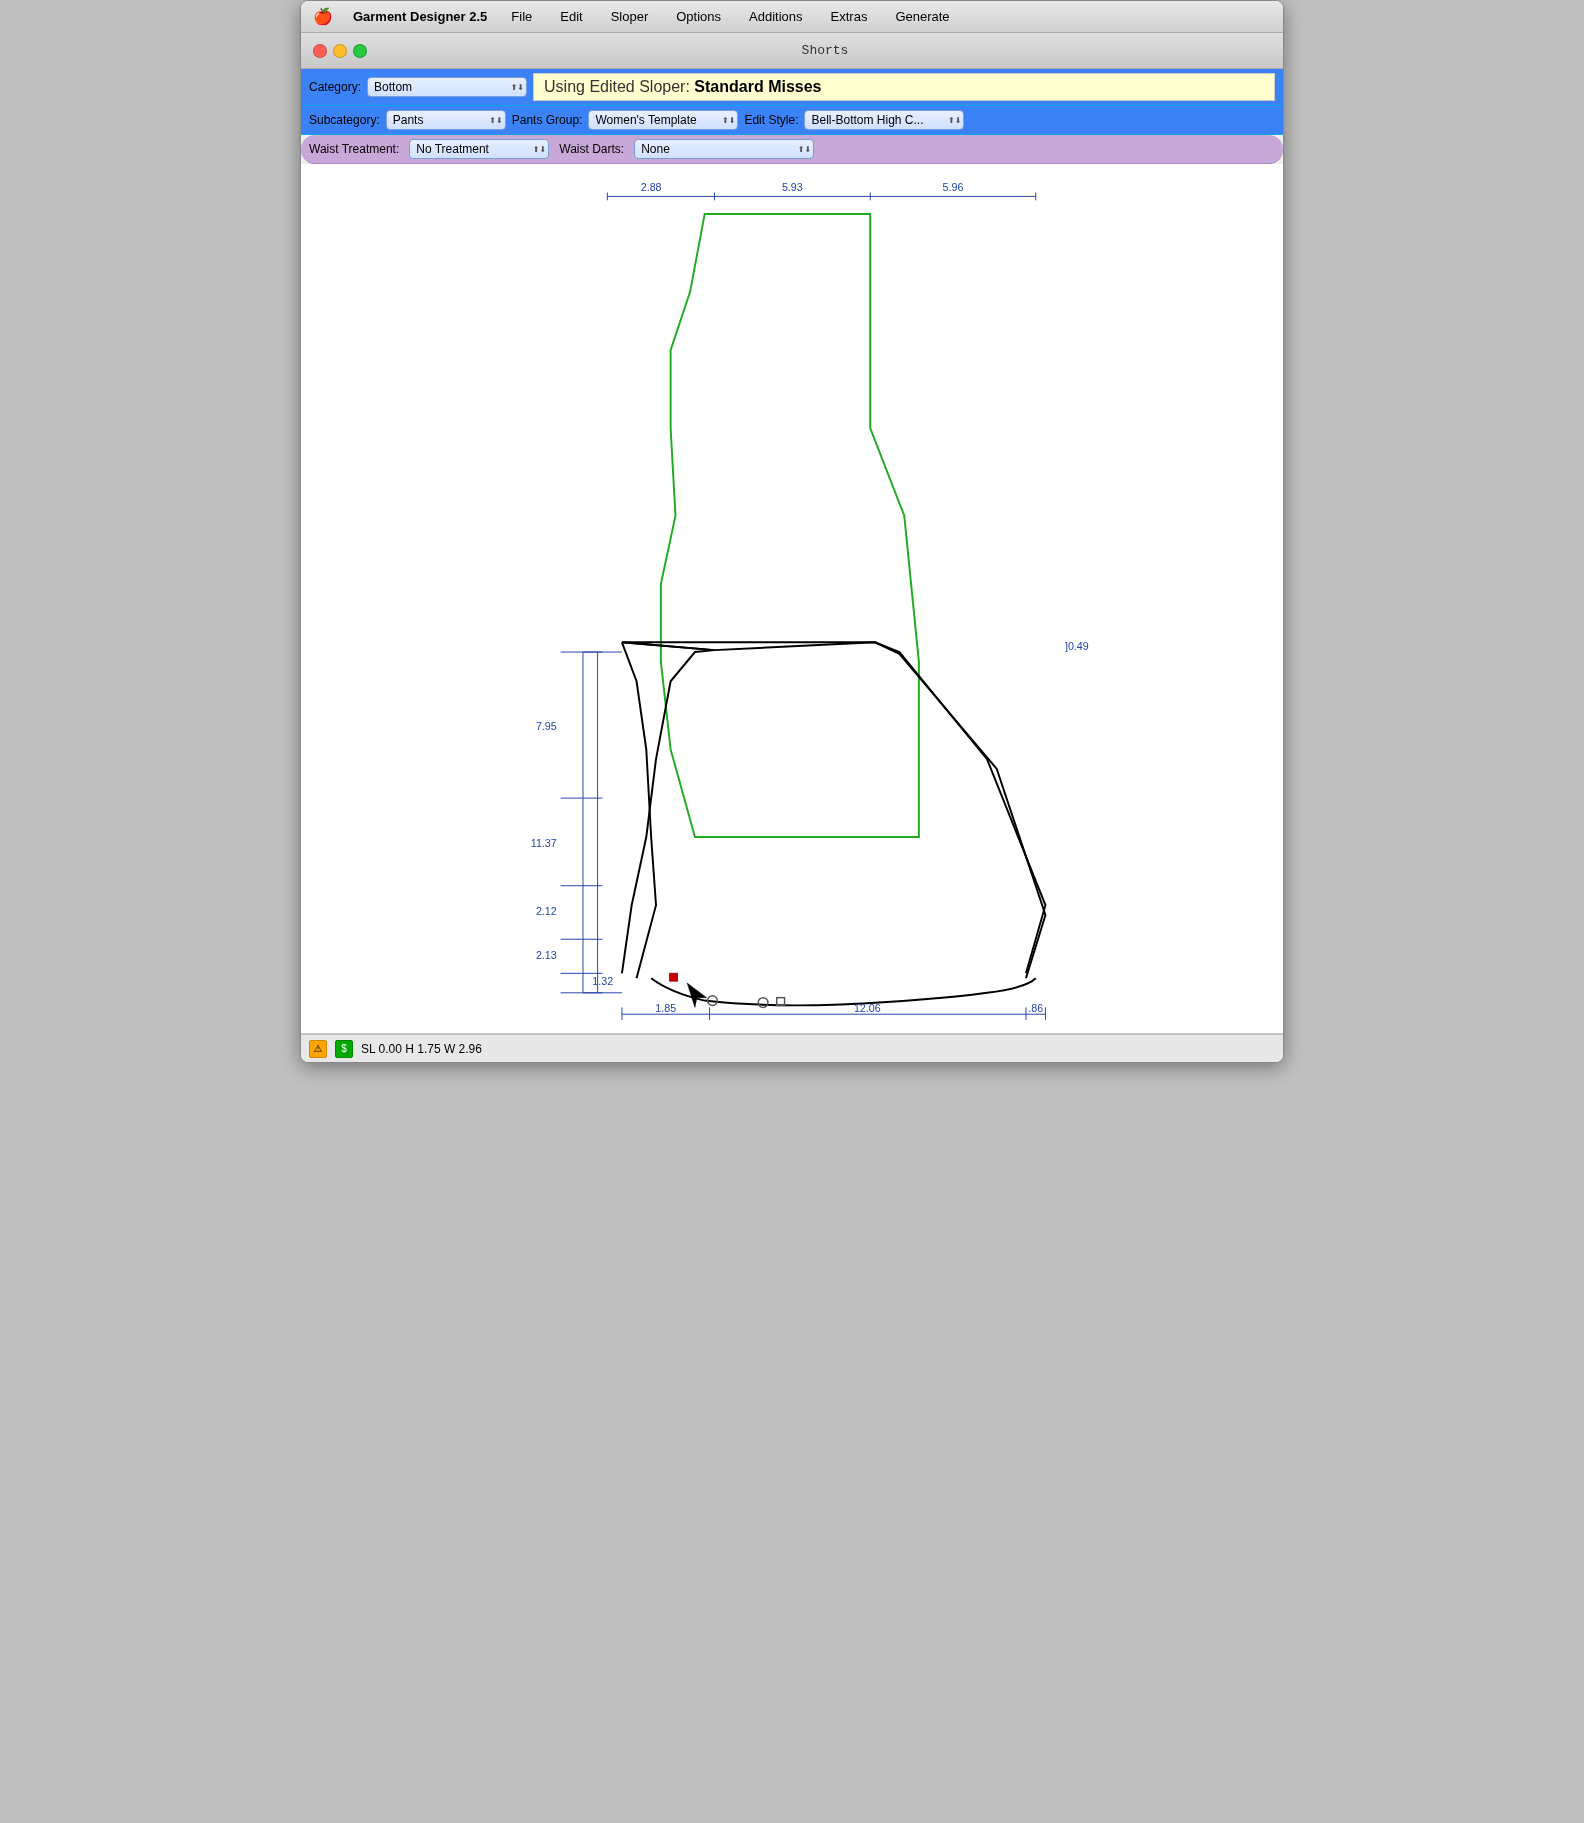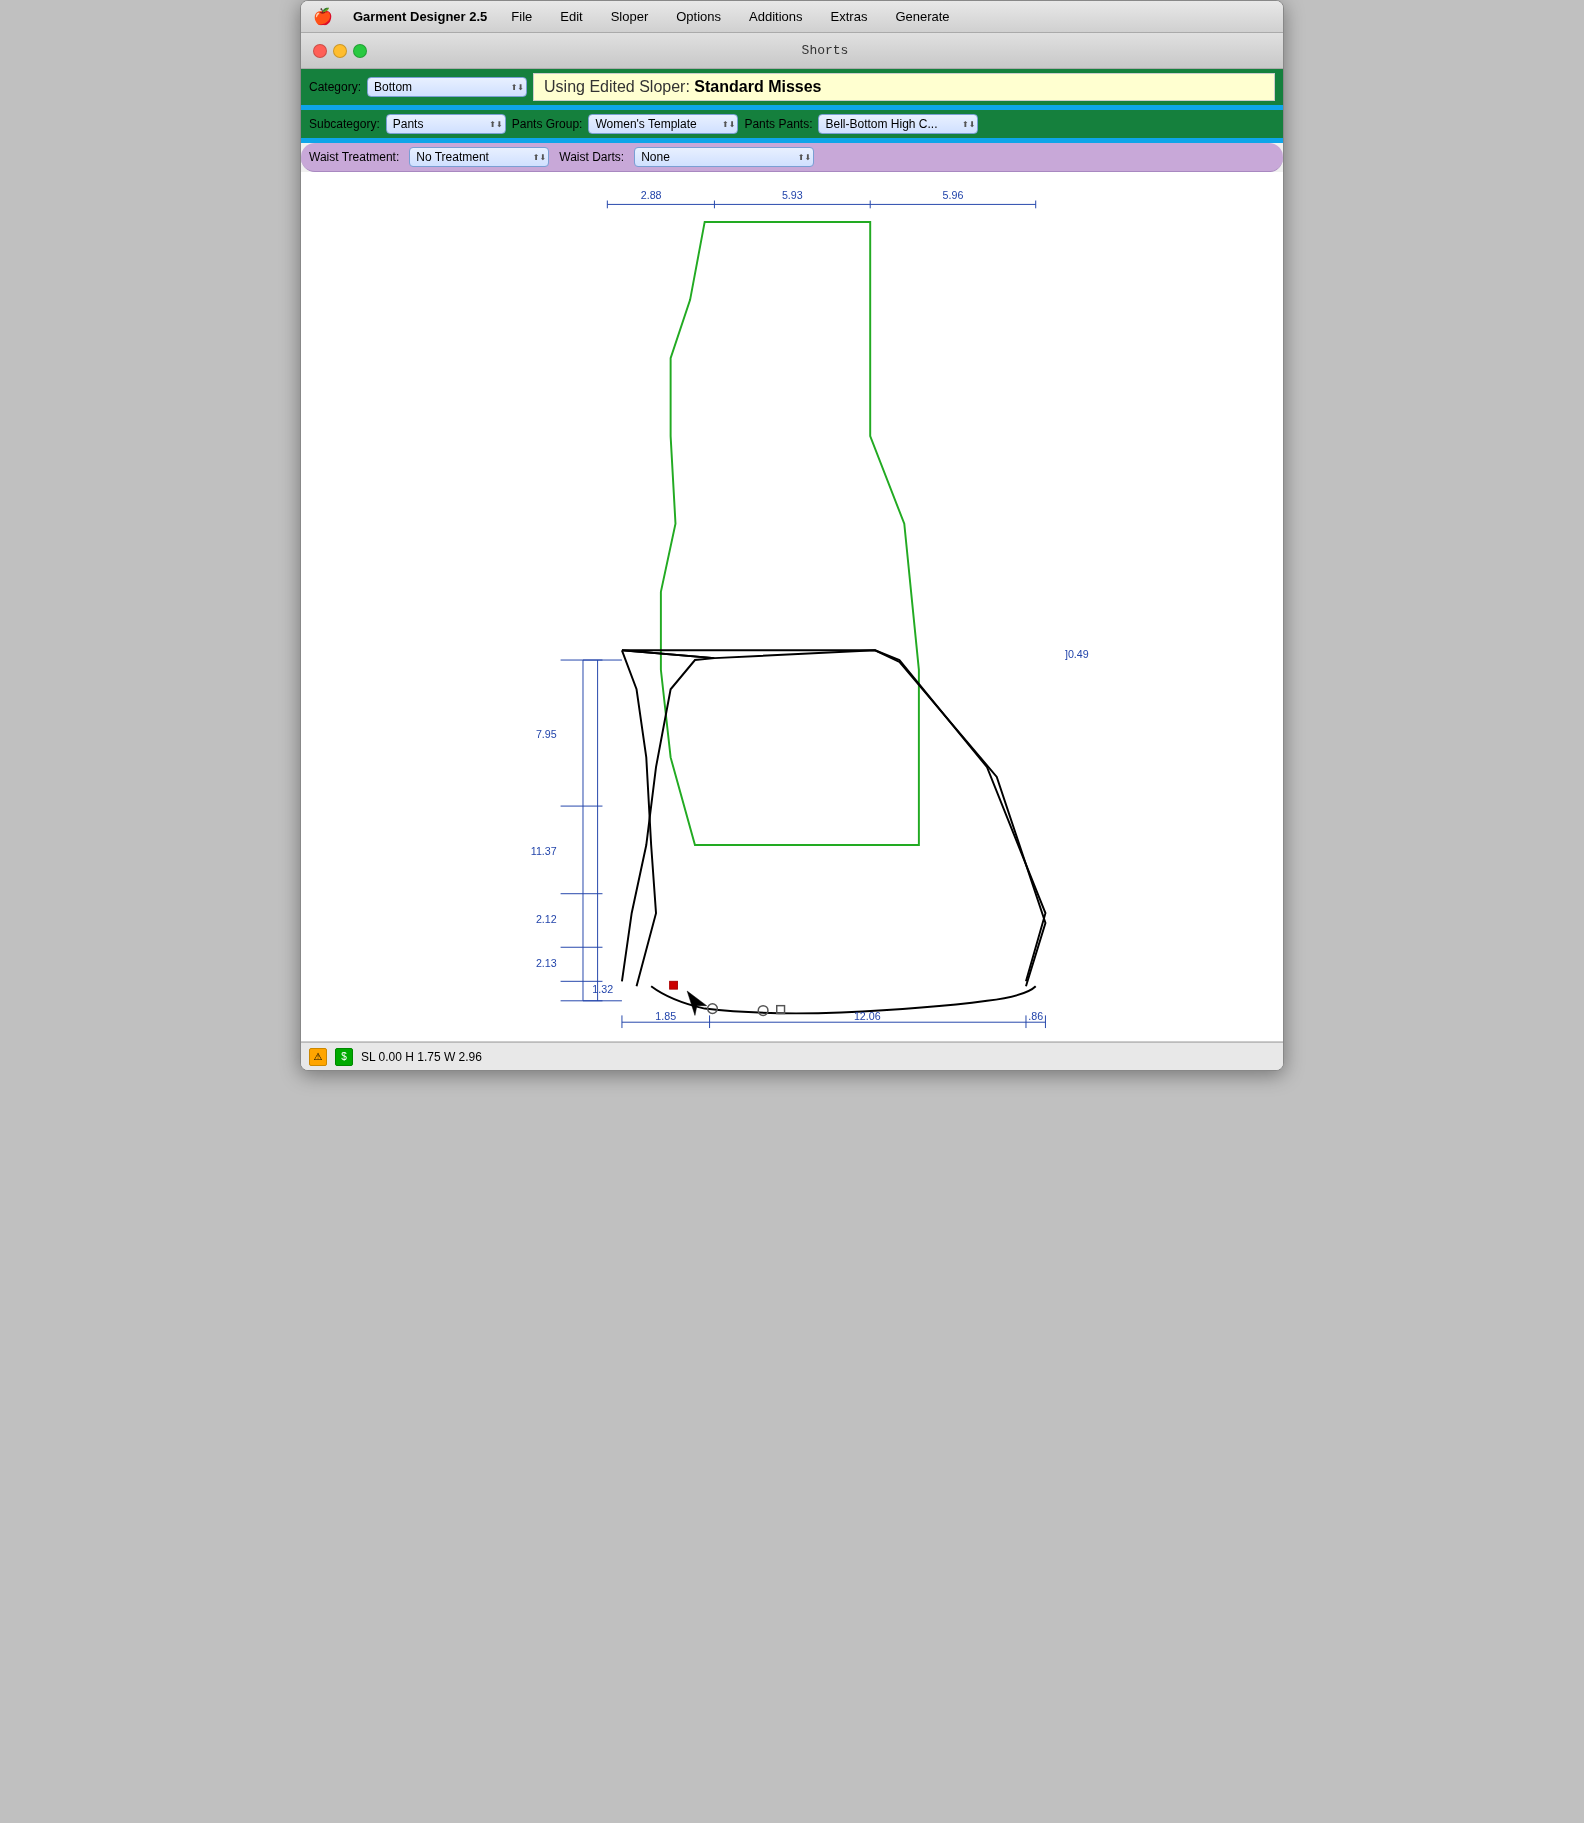--- a/index.html
+++ b/index.html
@@ -16,21 +16,21 @@
     
     .title-bar { background: linear-gradient(180deg, #e0e0e0 0%, #c8c8c8 100%); display: flex; align-items: center; padding: 6px 12px; border-bottom: 1px solid #aaa; height: 36px; font-family: Liberation Mono, monospace; }
     .traffic-lights { display: flex; gap: 6px; margin-right: 12px; }
     .traffic-light { width: 14px; height: 14px; border-radius: 50%; border: 1px solid rgba(0,0,0,0.2); }
     .traffic-light.red { background: #ff5f57; }
     .traffic-light.yellow { background: #ffbd2e; }
     .traffic-light.green { background: #28c940; }
     .title-bar .title { flex: 1; text-align: center; font-size: 13px; font-weight: 500; color: #333; }
 
     
-    .control-row { display: flex; align-items: center; padding: 4px 8px; gap: 6px; background: #15803d; border-bottom: 5px solid #0ea5e9; }
+    .control-row { display: flex; align-items: center; padding: 4px 8px; gap: 6px; background: #3b82f6; border-bottom: 1px solid #0ea5e9; }
     .control-label { font-size: 12px; color: #000; white-space: nowrap; }
     .select-box { background: linear-gradient(180deg, #e8f0ff 0%, #d0e0ff 100%); border: 1px solid #7a9fd4; border-radius: 4px; padding: 2px 20px 2px 6px; font-size: 12px; color: #000; appearance: none; -webkit-appearance: none; position: relative; display: inline-flex; align-items: center; min-width: 80px; cursor: pointer; }
     .select-wrapper { position: relative; display: inline-block; }
     .select-wrapper::after { content: '⬆⬇'; font-size: 8px; position: absolute; right: 3px; top: 50%; transform: translateY(-50%); pointer-events: none; color: #555; }
     .select-box-large { min-width: 160px; }
     .using-sloper { background: #ffffd0; border: 1px solid #ccc; padding: 4px 10px; font-size: 16px; color: #333; flex: 1; }
     .using-sloper strong { color: #000; }
 
     
     .purple-row { background: #c8a8d8; border-bottom: 1px solid #a888c0; padding: 4px 8px; display: flex; align-items: center; gap: 10px; border-radius: 14px; }
@@ -88,21 +88,21 @@
 
   <div class="control-row">
     <span class="control-label">Subcategory:</span>
     <div class="select-wrapper">
       <div class="select-box" style="min-width:120px">Pants</div>
     </div>
     <span class="control-label">Pants Group:</span>
     <div class="select-wrapper">
       <div class="select-box" style="min-width:150px">Women's Template</div>
     </div>
-    <span class="control-label">Pants Pants:</span>
+    <span class="control-label">Edit Style:</span>
     <div class="select-wrapper">
       <div class="select-box" style="min-width:160px">Bell-Bottom High C...</div>
     </div>
   </div>
 
   <div class="purple-row">
     <span class="control-label">Waist Treatment:</span>
     <div class="select-wrapper">
       <div class="select-box" style="min-width:140px">No Treatment</div>
     </div>

